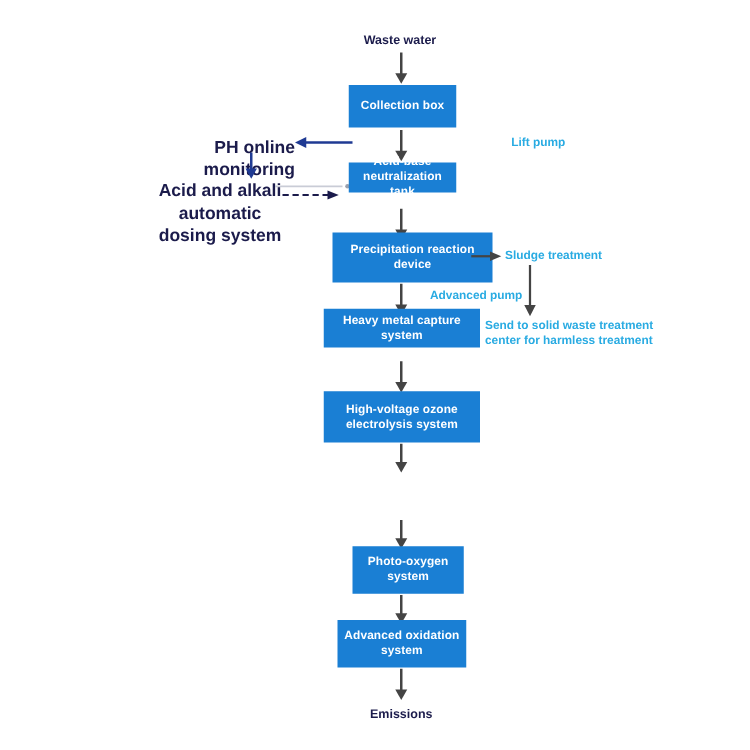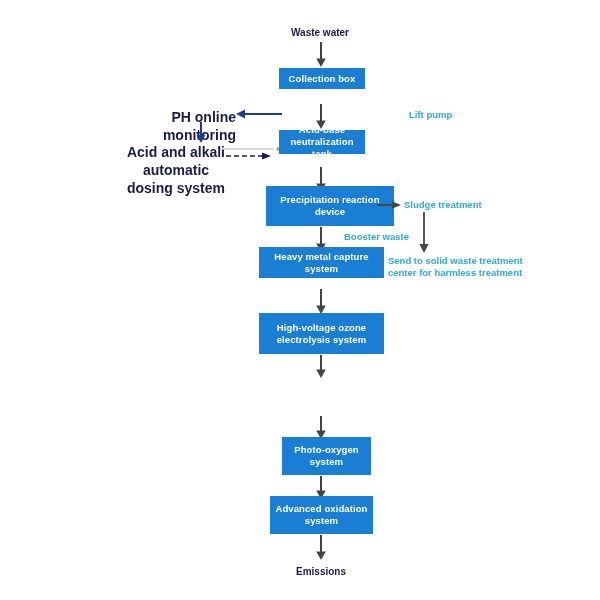--- a/index.html
+++ b/index.html
@@ -71,21 +71,21 @@
 
   <div class="endpoint-label" style="left:240px; top:26px; width:120px;">Waste water</div>
 
   <div class="vsvg" style="left:293px; top:42px;">
     <svg width="16" height="26" viewBox="0 0 16 26">
       <path d="M8 0 L8 18" stroke="#444444" stroke-width="2" fill="none"></path>
       <path d="M8 25 L3.2 16.5 L12.8 16.5 Z" fill="#444444"></path>
     </svg>
   </div>
 
-  <div class="node" style="left:259px; top:68px; width:86px; height:21px;">Collection box</div>
+  <div class="node" style="left:259px; top:68px; width:86px; height:34px;">Collection box</div>
 
   <div class="hsvg" style="left:216px; top:107px;">
     <svg width="48" height="14" viewBox="0 0 48 14">
       <path d="M46 7 L7 7" stroke="#1f3a93" stroke-width="2" fill="none"></path>
       <path d="M0 7 L9 2.6 L9 11.4 Z" fill="#1f3a93"></path>
     </svg>
   </div>
 
   <div class="dark-label" style="left:108px; top:108px; width:108px; text-align:right;">PH online monitoring</div>
 
@@ -154,21 +154,21 @@
   <div class="side-label" style="left:368px; top:255px; width:200px;">Send to solid waste treatment
 center for harmless treatment</div>
 
   <div class="vsvg" style="left:293px; top:227px;">
     <svg width="16" height="26" viewBox="0 0 16 26">
       <path d="M8 0 L8 18" stroke="#444444" stroke-width="2" fill="none"></path>
       <path d="M8 25 L3.2 16.5 L12.8 16.5 Z" fill="#444444"></path>
     </svg>
   </div>
 
-  <div class="side-label" style="left:324px; top:231px;">Booster waste</div>
+  <div class="side-label" style="left:324px; top:231px;">Advanced pump</div>
 
   <div class="node" style="left:239px; top:247px; width:125px; height:31px;">Heavy metal capture
 system</div>
 
   <div class="vsvg" style="left:293px; top:289px;">
     <svg width="16" height="26" viewBox="0 0 16 26">
       <path d="M8 0 L8 18" stroke="#444444" stroke-width="2" fill="none"></path>
       <path d="M8 25 L3.2 16.5 L12.8 16.5 Z" fill="#444444"></path>
     </svg>
   </div>

